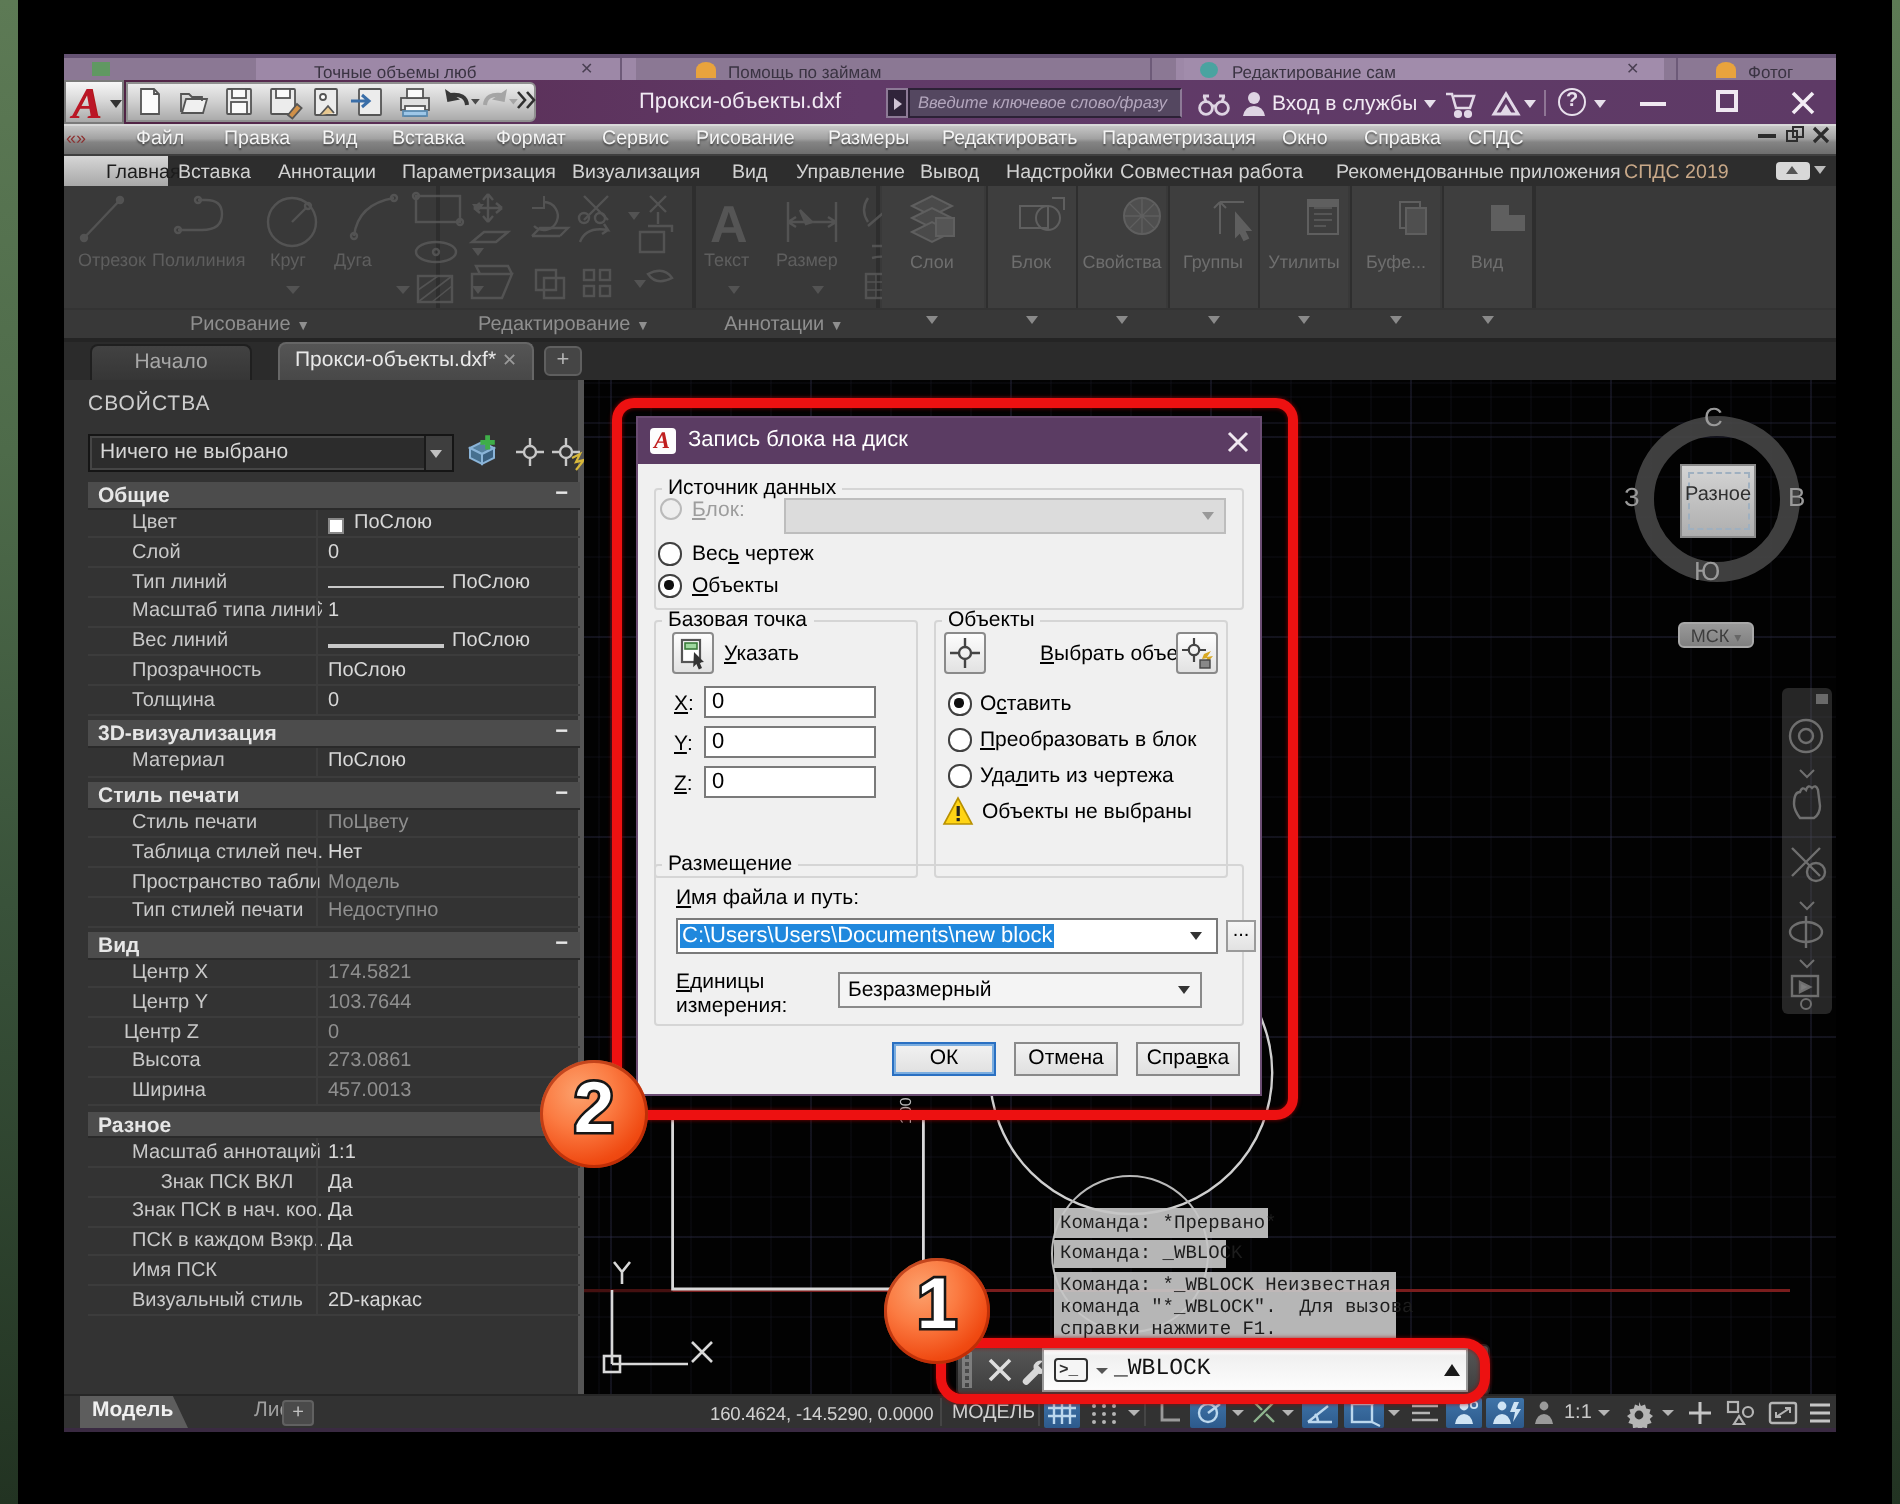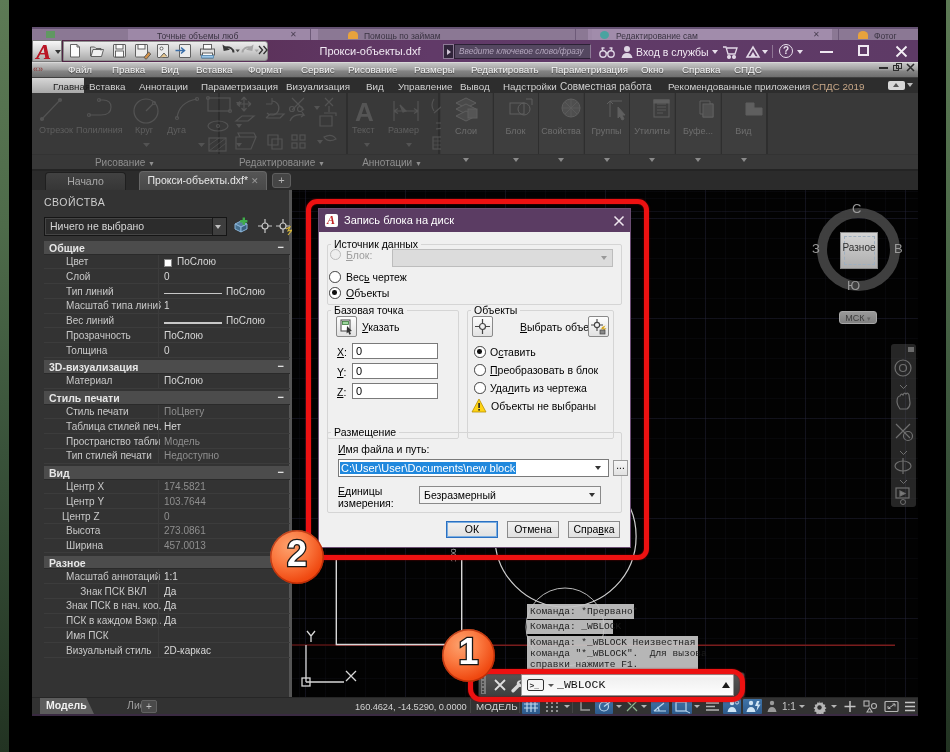--- a/index.html
+++ b/index.html
@@ -775,21 +775,21 @@
       <rect x="7.3" y="5" width="1.6" height="5" fill="#222"></rect>
       <rect x="7.3" y="11" width="1.6" height="1.6" fill="#222"></rect>
     </svg>
  <div class="abs" style="left:172px;top:191px;">Объекты не выбраны</div>
 
  <fieldset style="position:absolute;left:8px;top:217px;width:295px;height:87px;border:1px solid #d5d5d5;border-radius:2px;">
       <legend style="font-size:10.5px;padding:0 3px;margin-left:3px;">Размещение</legend>
     </fieldset>
  <div class="abs" style="left:19px;top:234px;"><u>И</u>мя файла и путь:</div>
  <div class="abs" style="left:19px;top:250px;width:271px;height:18px;background:#fff;border:1px solid #7a7a7a;"></div>
- <div class="abs" style="left:21px;top:252.5px;background:#2088dd;color:#fff;font-size:11px;padding:0 1px;">C:\User\User\Documents\new block</div>
+ <div class="abs" style="left:21px;top:252.5px;background:#2088dd;color:#fff;font-size:11px;padding:0 1px;">C:\Users\Users\Documents\new block</div>
  <div class="abs" style="left:276px;top:257px;width:0;height:0;border-left:3.5px solid transparent;border-right:3.5px solid transparent;border-top:4px solid #333;"></div>
  <div class="abs" style="left:294px;top:251px;width:15px;height:16px;background:linear-gradient(180deg,#f6f6f6,#e2e2e2);border:1px solid #9a9a9a;text-align:center;line-height:10px;font-size:10px;">...</div>
  <div class="abs" style="left:19px;top:276px;"><u>Е</u>диницы</div>
  <div class="abs" style="left:19px;top:288px;">измерения:</div>
  <div class="abs" style="left:100px;top:277px;width:182px;height:18px;background:#f4f4f4;border:1px solid #8a8a8a;padding:2px 0 0 4px;">Безразмерный</div>
  <div class="abs" style="left:270px;top:284px;width:0;height:0;border-left:3.5px solid transparent;border-right:3.5px solid transparent;border-top:4px solid #333;"></div>
 
  <div class="abs" style="left:127px;top:312px;width:52px;height:17px;background:linear-gradient(180deg,#f2f2f2,#e0e0e0);border:1px solid #2a70c2;box-shadow:0 0 0 1px #7aade0 inset;text-align:center;line-height:15px;">ОК</div>
  <div class="abs" style="left:188px;top:312px;width:52px;height:17px;background:linear-gradient(180deg,#f2f2f2,#e0e0e0);border:1px solid #8a8a8a;text-align:center;line-height:15px;">Отмена</div>
  <div class="abs" style="left:249px;top:312px;width:52px;height:17px;background:linear-gradient(180deg,#f2f2f2,#e0e0e0);border:1px solid #8a8a8a;text-align:center;line-height:15px;">Спра<u>в</u>ка</div>

